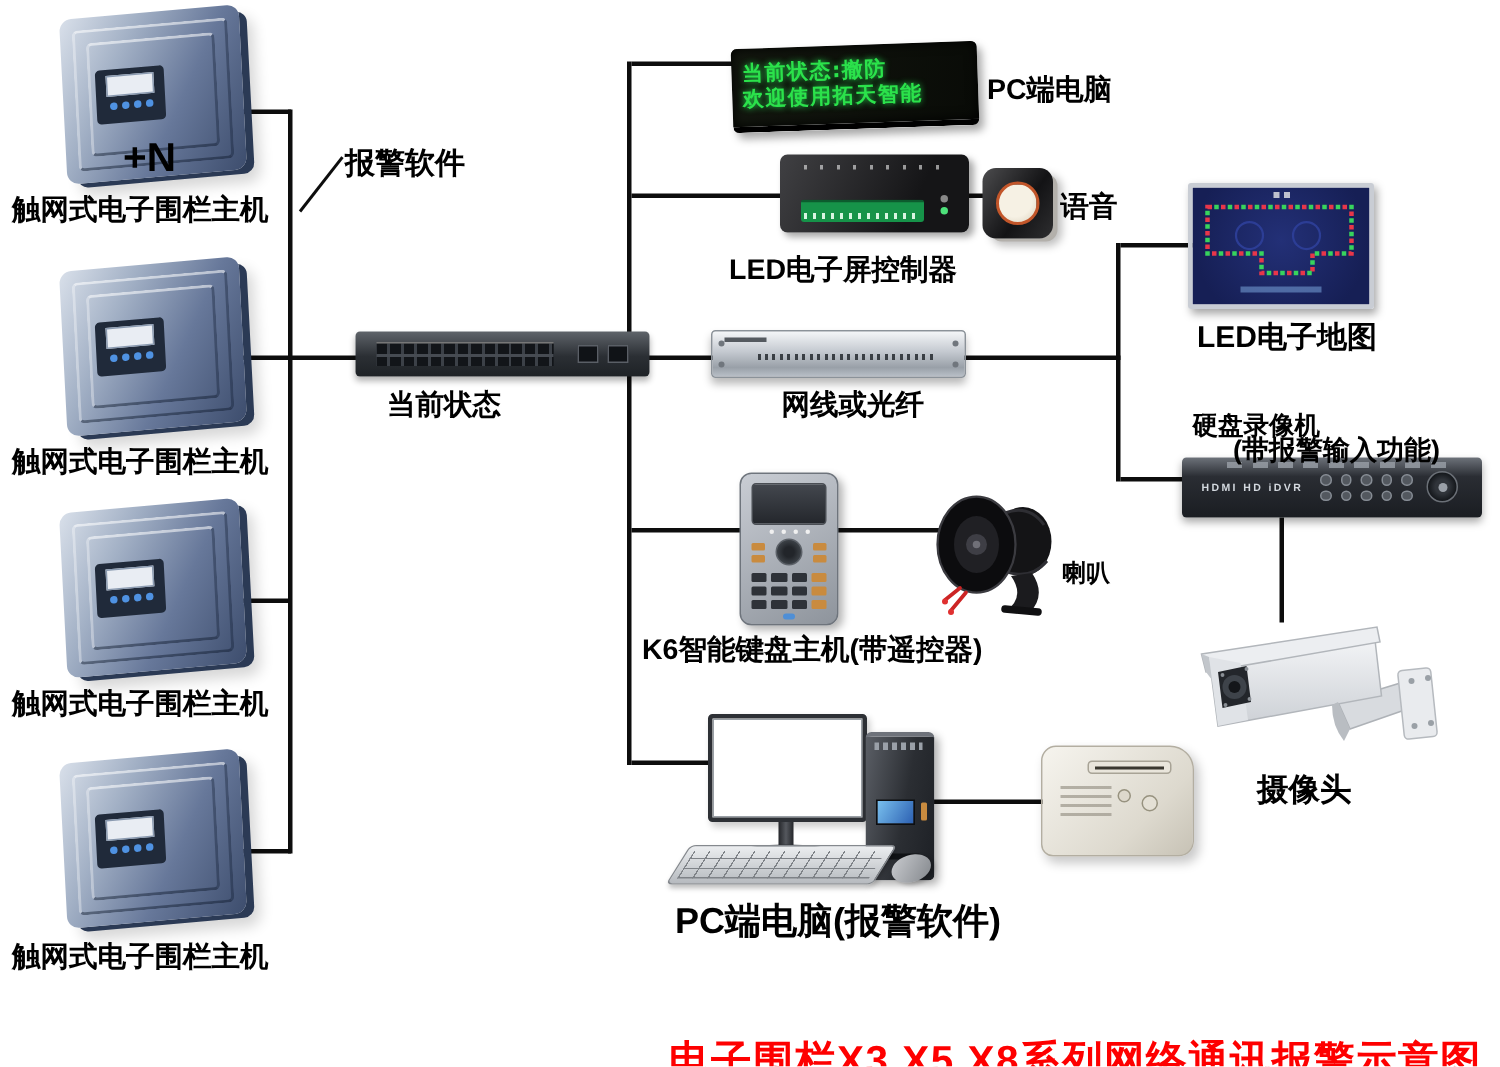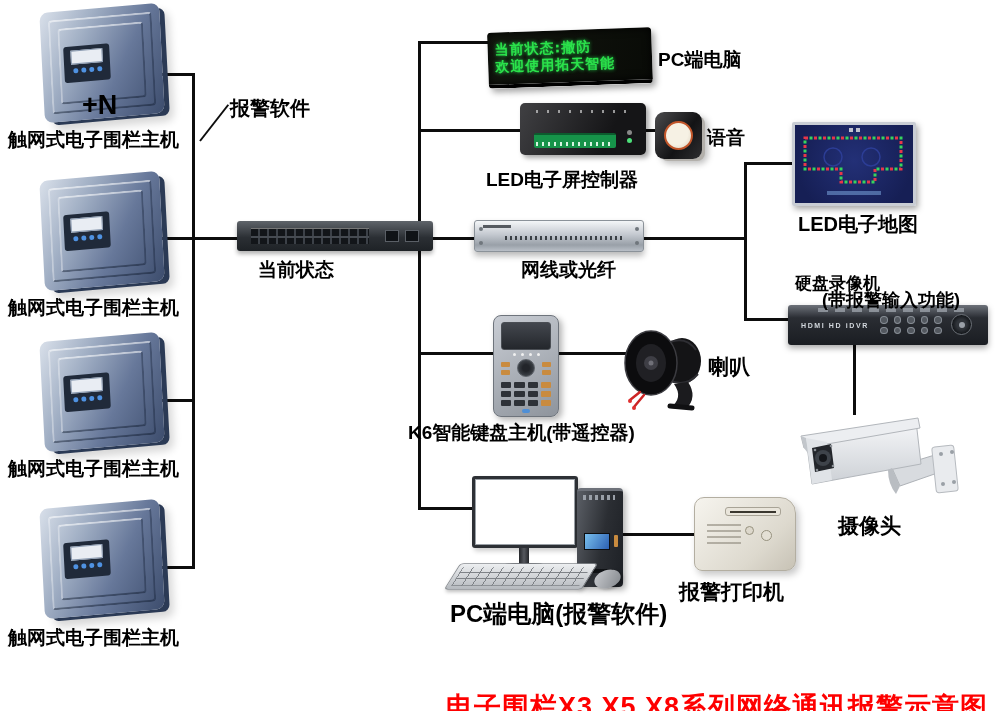--- a/index.html
+++ b/index.html
@@ -337,37 +337,37 @@
         <i></i>
         <i></i>
         <i></i>
         <i></i>
         <i></i>
         <i></i>
         <i></i>
       </div>
     <div class="k6-logo"></div>
   </div>
-  <div class="lbl" style="left:408px;top:420px">K6智能键盘主机(带遥控器)</div>
+  <div class="lbl" style="left:428px;top:420px">K6智能键盘主机(带遥控器)</div>
 
   <svg class="horn" width="82" height="86" viewBox="0 0 82 86">
     <ellipse cx="58" cy="33" rx="19" ry="23" fill="#141416"></ellipse>
     <path d="M46,14 q16,-6 26,8 M44,52 q18,8 30,-6" stroke="#2e2e33" stroke-width="2" fill="none"></path>
     <path d="M50,56 q10,14 -4,24 l16,1 q12,-12 2,-27 z" fill="#1b1b1e"></path>
     <path d="M46,78 l22,2" stroke="#101012" stroke-width="5" stroke-linecap="round"></path>
     <ellipse cx="27" cy="35" rx="26" ry="32" fill="#0c0c0e"></ellipse>
     <ellipse cx="27" cy="35" rx="26" ry="32" fill="none" stroke="#3b3b40" stroke-width="1.5"></ellipse>
     <ellipse cx="27" cy="35" rx="15" ry="19" fill="#202024"></ellipse>
     <circle cx="27" cy="35" r="7" fill="#3e3e45"></circle>
     <circle cx="27" cy="35" r="2.5" fill="#707078"></circle>
     <path d="M16,64 L6,72 M20,67 L10,79" stroke="#cc2424" stroke-width="2.5" fill="none" stroke-linecap="round"></path>
     <circle cx="6" cy="73" r="2" fill="#e03030"></circle>
       <circle cx="10" cy="80" r="2" fill="#e03030"></circle>
   </svg>
-  <div class="lbl" style="left:708px;top:353px;font-size:21px">喇叭</div>
+  <div class="lbl" style="left:708px;top:372px;font-size:16px">喇叭</div>
 
   <svg class="camera" width="168" height="104" viewBox="0 0 168 104">
     <defs>
       <linearGradient id="camg" x1="0" y1="0" x2="0" y2="1">
         <stop offset="0" stop-color="#f6f7f9"></stop>
           <stop offset="1" stop-color="#ccd0d5"></stop>
       </linearGradient>
     </defs>
     <path d="M96,60 L142,46 L150,62 L104,78 Z" fill="#d8dbdf" stroke="#aeb2b7" stroke-width="1"></path>
     <rect x="138" y="38" width="22" height="46" rx="3" fill="#e9ebee" stroke="#b6babf" transform="rotate(-6 149 61)"></rect>
@@ -402,17 +402,16 @@
   <div class="kb"></div>
   <div class="mouse"></div>
   <div class="lbl" style="left:450px;top:598px;font-size:24px">PC端电脑(报警软件)</div>
 
   <div class="prn">
     <div class="prn-slot"></div>
     <div class="prn-ctl"></div>
       <div class="prn-btn1"></div>
       <div class="prn-btn2"></div>
   </div>
-  <div class="lbl" style="left:679px;top:578px;font-size:21px">报警打印机</div>
 
   <div class="title">电子围栏X3 X5 X8系列网络通讯报警示意图</div>
 
 </div>
 
 </body></html>

